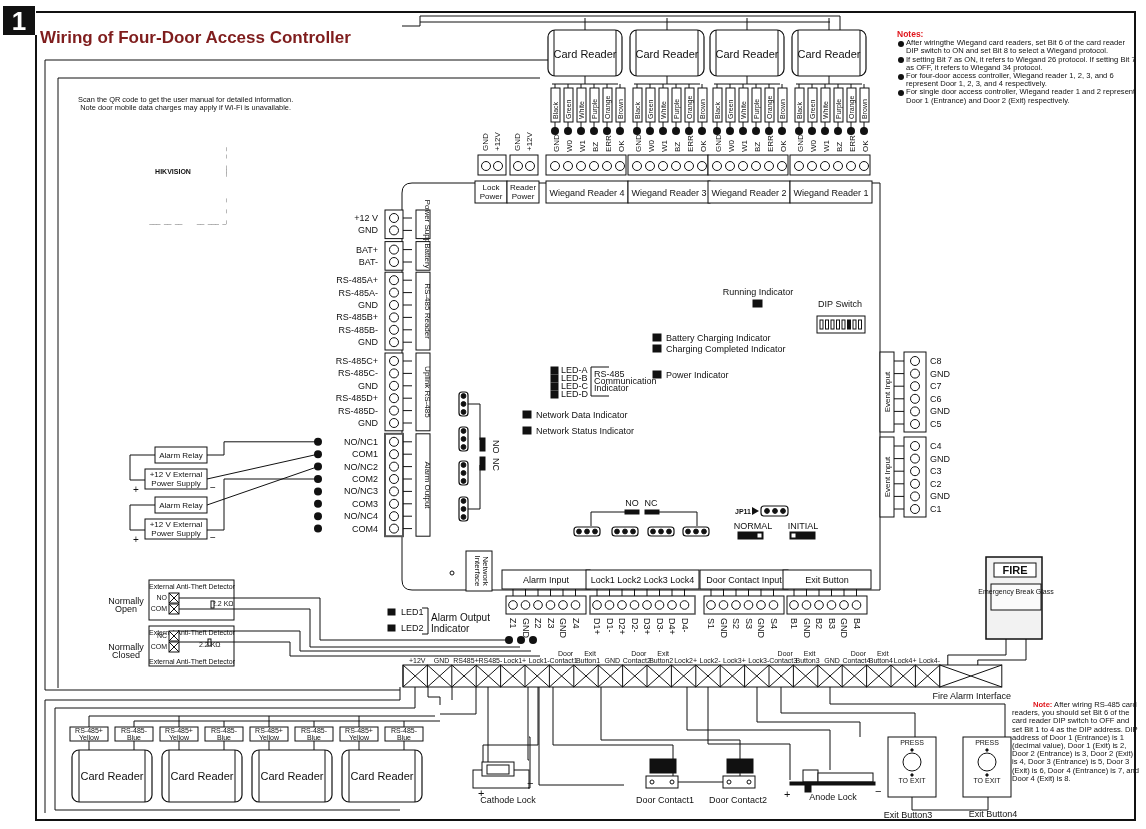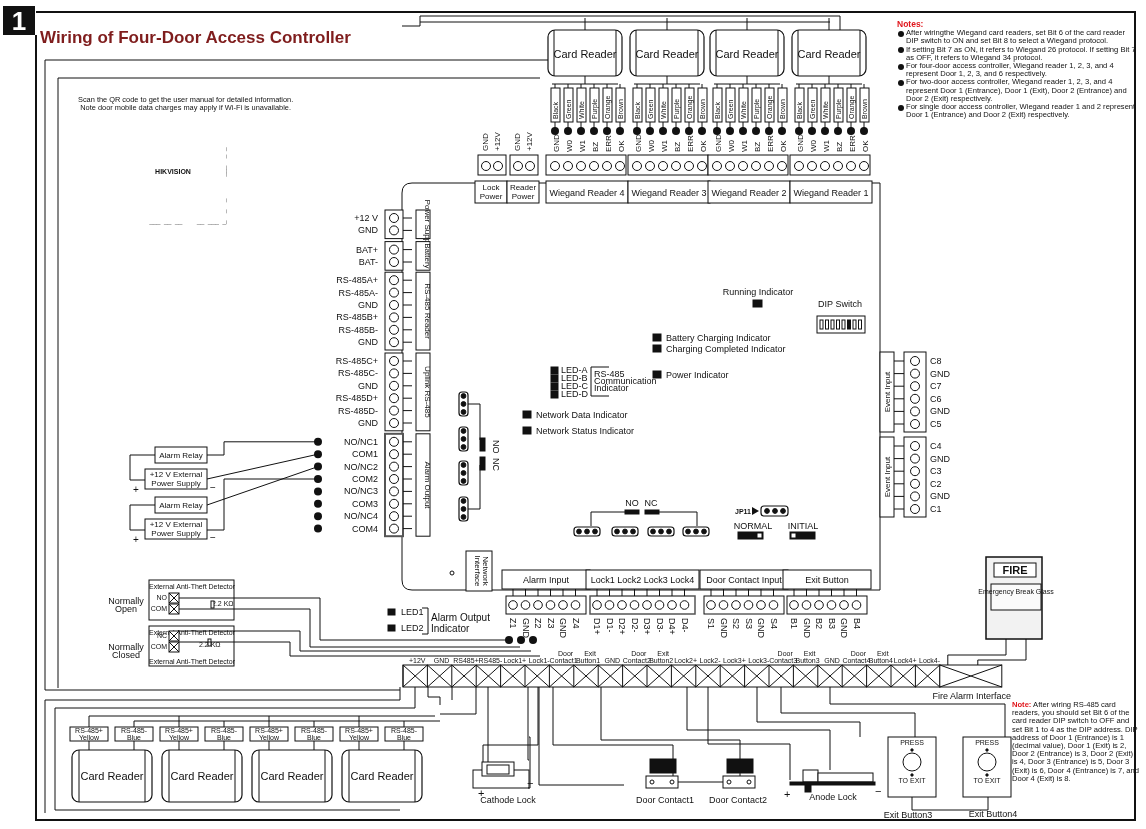--- a/index.html
+++ b/index.html
@@ -4,47 +4,46 @@
 <style>
   html,body{margin:0;padding:0;background:#fff;}
   body{width:1146px;height:829px;overflow:hidden;font-family:"Liberation Sans","DejaVu Sans",sans-serif;}
   #diagram{position:absolute;left:0;top:0;}
   svg text{font-family:"Liberation Sans","DejaVu Sans",sans-serif;fill:#111;}
   .t7{font-size:7px;}
   .t8{font-size:8px;}
   .t9{font-size:9px;}
   .t10{font-size:10px;}
   .t11{font-size:11px;}
-  .notes{position:absolute;left:897px;top:20px;width:240px;font-size:7.6px;line-height:8.2px;color:#111;}
+  .notes{position:absolute;left:897px;top:30px;width:240px;font-size:7.6px;line-height:8.2px;color:#111;}
   .notes .hd{color:#e0161c;font-weight:bold;font-size:8.5px;}
   .notes ul{margin:1px 0 0 0;padding:0 0 0 9px;list-style:none;}
   .notes li{position:relative;}
   .notes li:before{content:"";position:absolute;left:-8px;top:1.5px;width:6px;height:6px;border-radius:50%;background:#111;}
   .note2{position:absolute;left:1012px;top:701px;width:128px;font-size:7.6px;line-height:8.2px;color:#111;}
-  .note2 .hd{color:#e0161c;font-weight:bold;}
+  .note2 .hd{color:#e0161c;font-weight:bold;margin-left:21px;}
   .qrnote{position:absolute;left:78px;top:96px;font-size:7.4px;line-height:7.6px;color:#111;text-align:center;}
   .title{position:absolute;left:40px;top:28px;font-size:17px;font-weight:bold;color:#7f1d1d;}
   .badge{position:absolute;left:3px;top:6px;width:32px;height:29px;background:#111;color:#fff;font-size:26px;font-weight:bold;text-align:center;line-height:30px;}
 </style>
 </head>
 <body>
 
 <div class="badge">1</div>
 <div class="title">Wiring of Four-Door Access Controller</div>
 <div class="qrnote">
   <div>Scan the QR code to get the user manual for detailed information.</div>
   <div>Note door mobile data charges may apply if Wi-Fi is unavailable.</div>
 </div>
 <div class="notes">
   <div class="hd">Notes:</div>
   <ul>
     <li>After wiringthe Wiegand card readers, set Bit 6 of the card reader DIP switch to ON and set Bit 8 to select a Wiegand protocol.</li>
     <li>If setting Bit 7 as ON, it refers to Wiegand 26 protocol. If setting Bit 7 as OFF, it refers to Wiegand 34 protocol.</li>
-    <li>For four-door access controller, Wiegand reader 1, 2, 3, and 4 represent Door 1, 2, 3, and 6 respectively.</li>
-    <li>For two-door access controller, Wiegand reader 1, 2, 3, and 4 represent Door 1 (Entrance), Door 1 (Exit), Door 2 (Entrance) and Door 2 (Exit) respectively.</li>
+    <li>For four-door access controller, Wiegand reader 1, 2, 3, and 6 represent Door 1, 2, 3, and 4 respectively.</li>
     <li>For single door access controller, Wiegand reader 1 and 2 represent Door 1 (Entrance) and Door 2 (Exit) respectively.</li>
   </ul>
 </div>
 <div class="note2"><span class="hd">Note:</span> <span>After wiring RS-485 card readers, you should set Bit 6 of the card reader DIP switch to OFF and set Bit 1 to 4 as the DIP address. DIP address of Door 1 (Entrance) is 1 (decimal value), Door 1 (Exit) is 2, Door 2 (Entrance) is 3, Door 2 (Exit) is 4, Door 3 (Entrance) is 5, Door 3 (Exit) is 6, Door 4 (Entrance) is 7, and Door 4 (Exit) is 8.</span></div>
 
 <svg id="diagram" width="1146" height="829" viewBox="0 0 1146 829" xmlns="http://www.w3.org/2000/svg">
     <polyline points="36,12 1135,12 1135,820 36,820 36,35" fill="none" stroke="#111" stroke-width="2"></polyline>
     <polyline points="45,60 45,690 400,690" fill="none" stroke="#111" stroke-width="1"></polyline>
     <line x1="45" y1="60" x2="560" y2="60" stroke="#111" stroke-width="1"></line>
     <polyline points="58,78 58,688" fill="none" stroke="#111" stroke-width="1"></polyline>

